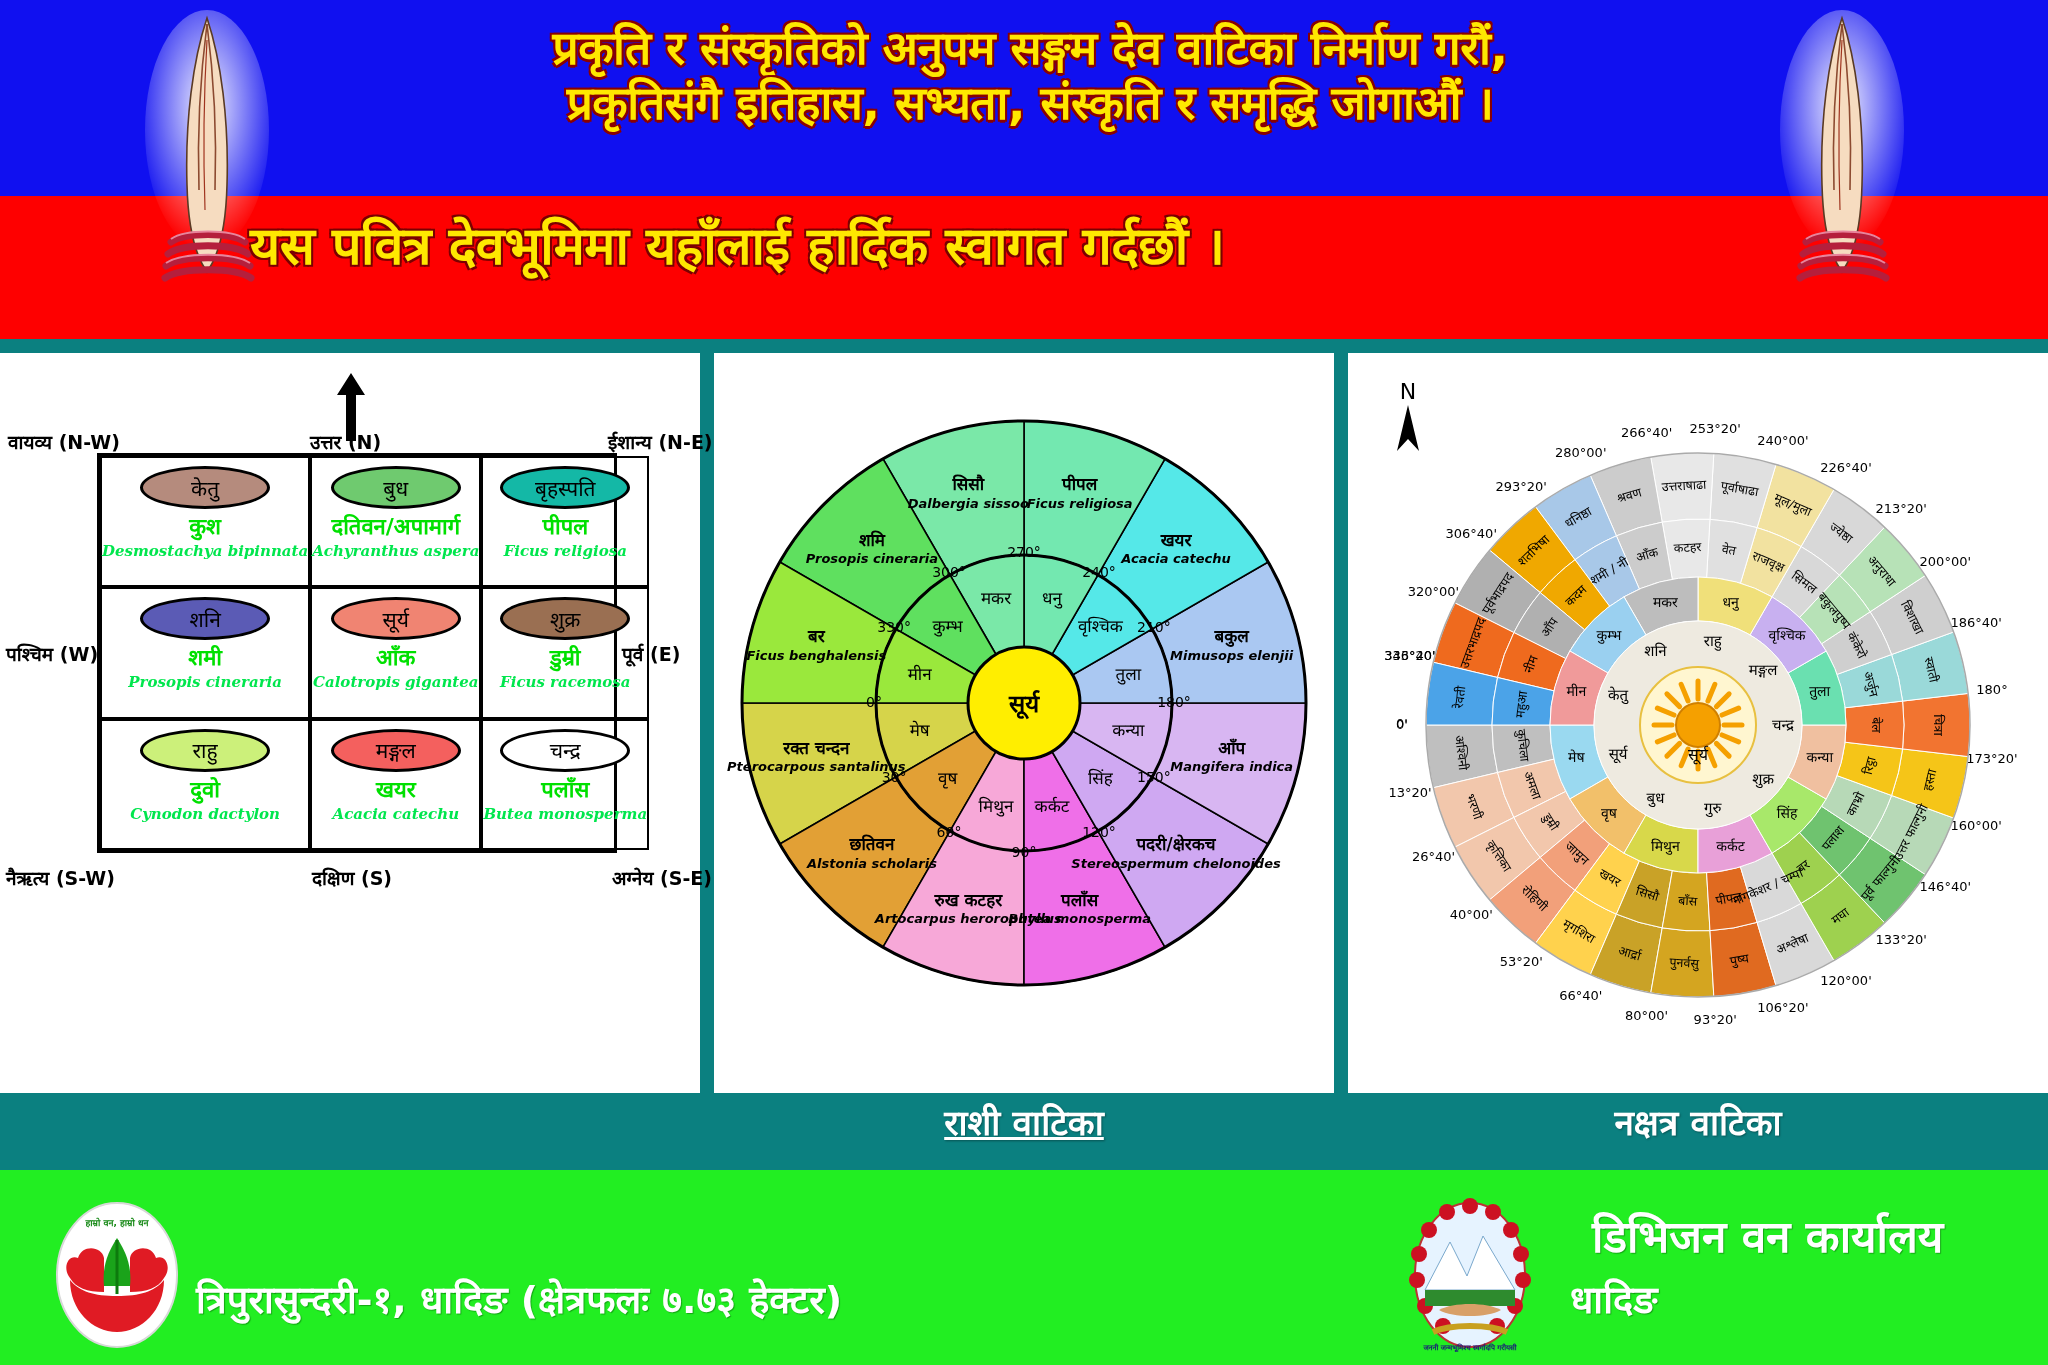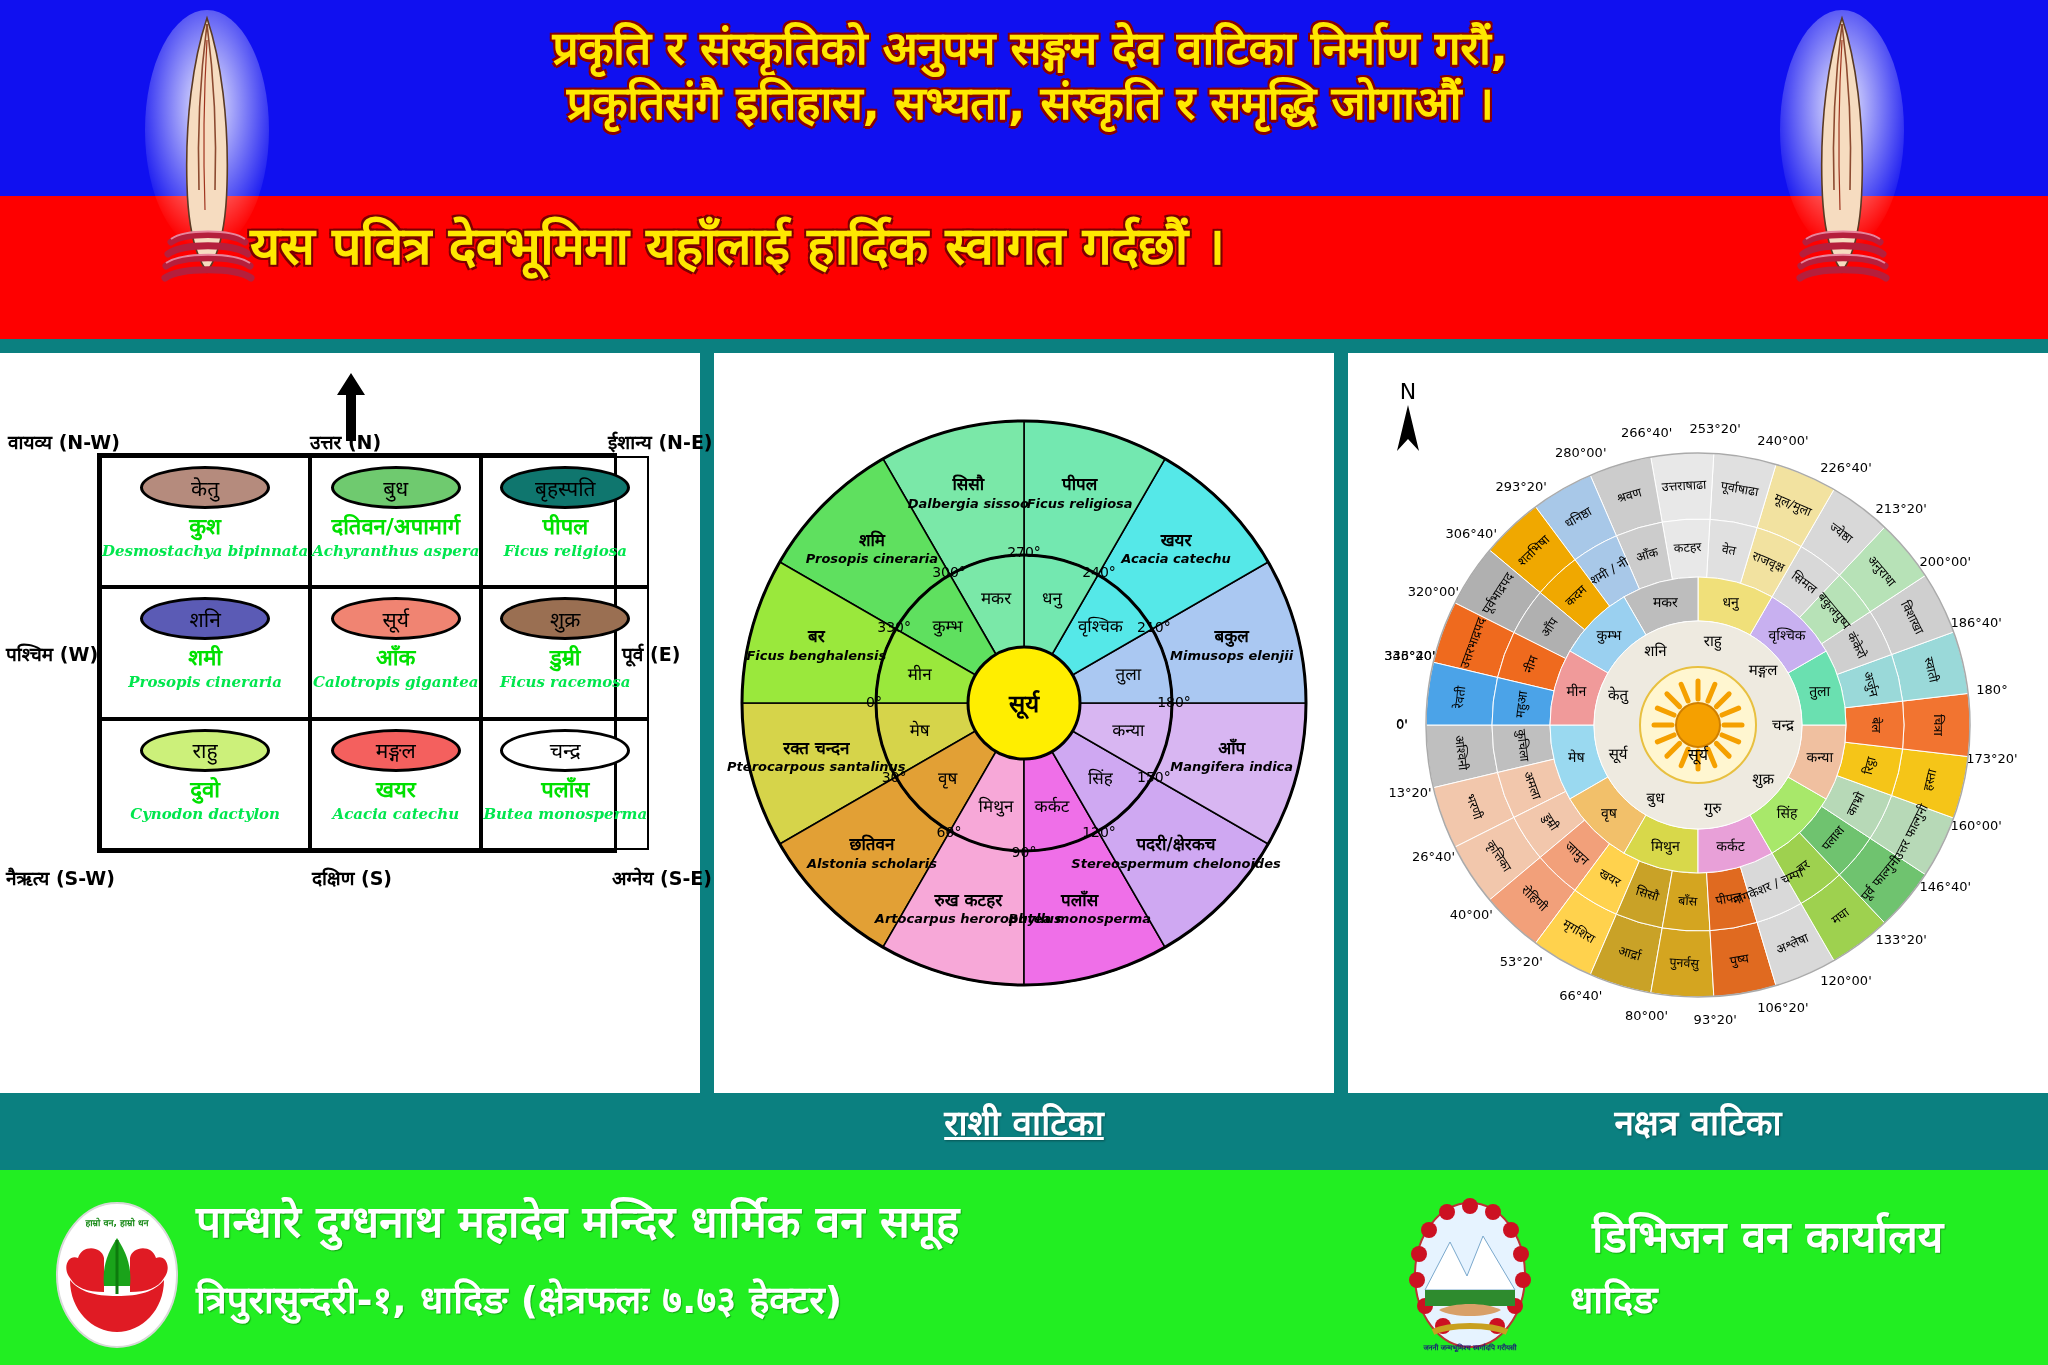--- a/index.html
+++ b/index.html
@@ -202,21 +202,21 @@
           <div class="ellipse" id="e0" style="background: rgb(181, 139, 125);">केतु</div>
           <div class="np">कुश</div>
           <div class="sci">Desmostachya bipinnata</div>
         </div>
         <div class="cell">
           <div class="ellipse" id="e1" style="background: rgb(111, 202, 111);">बुध</div>
           <div class="np">दतिवन/अपामार्ग</div>
           <div class="sci">Achyranthus aspera</div>
         </div>
         <div class="cell">
-          <div class="ellipse" id="e2" style="background: #0f766e;">बृहस्पति</div>
+          <div class="ellipse" id="e2" style="background: #14b8a6;">बृहस्पति</div>
           <div class="np">पीपल</div>
           <div class="sci">Ficus religiosa</div>
         </div>
         <div class="cell">
           <div class="ellipse" id="e3" style="background: rgb(91, 91, 181);">शनि</div>
           <div class="np">शमी</div>
           <div class="sci">Prosopis cineraria</div>
         </div>
         <div class="cell">
           <div class="ellipse" id="e4" style="background: rgb(240, 132, 114);">सूर्य</div>
@@ -717,18 +717,17 @@
       <circle cx="48" cy="136" r="8"></circle>
         <circle cx="102" cy="136" r="8"></circle>
     </g>
     <path d="M30 100 L55 52 L72 86 L88 46 L120 100 Z" fill="#ffffff" stroke="#7aa8cc"></path>
     <rect x="30" y="100" width="90" height="16" fill="#2e8b2e"></rect>
     <path d="M44 120 C58 112 92 112 106 120 C92 128 58 128 44 120 Z" fill="#d8a068"></path>
     <path d="M38 142 C55 134 95 134 112 142" fill="none" stroke="#c8a020" stroke-width="6"></path>
     <text x="75" y="160" text-anchor="middle" font-size="7" fill="#1a1a7a" font-weight="bold">जननी जन्मभूमिश्च स्वर्गादपि गरीयसी</text>
   </svg>
 
-  <div class="f-org">पान्धारे दुग्धनाथ महादेव मन्दिर धार्मिक वन समूह</div>
   <div class="f-addr">त्रिपुरासुन्दरी-१,  धादिङ (क्षेत्रफलः ७.७३ हेक्टर)</div>
   <div class="f-div">डिभिजन वन कार्यालय</div>
   <div class="f-div2">धादिङ</div>
 
 </div>
 
 </body></html>

